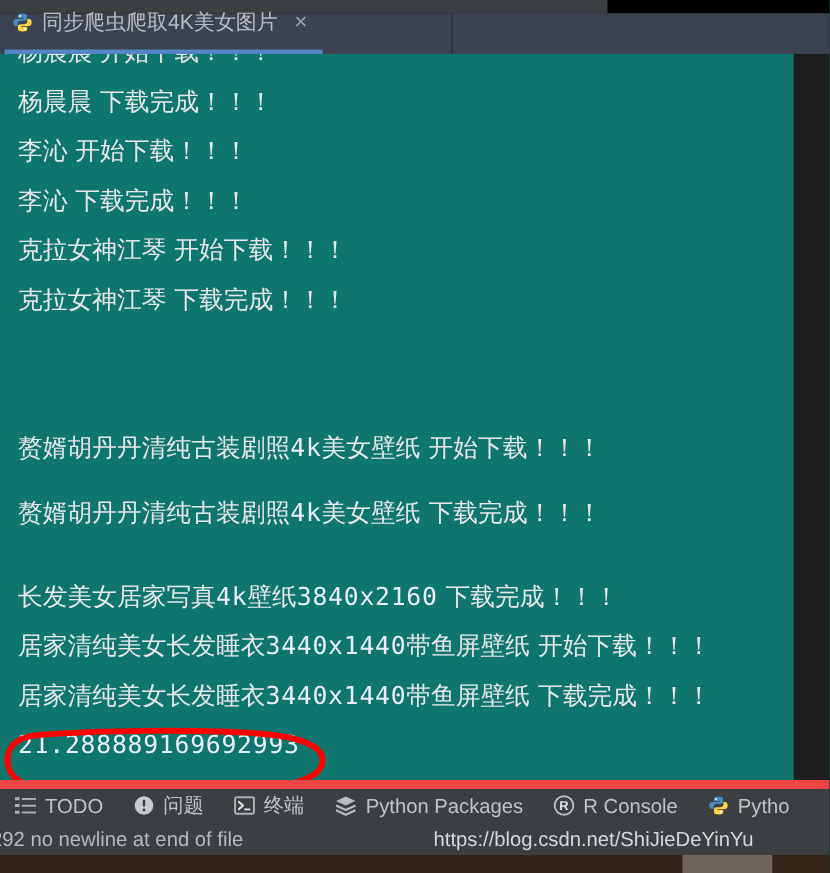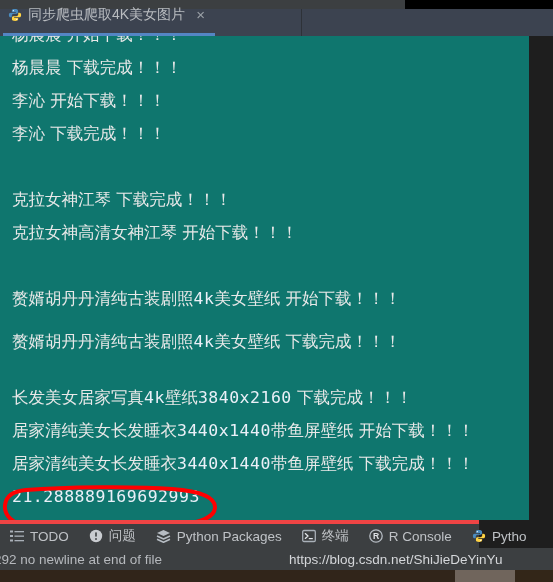--- a/index.html
+++ b/index.html
@@ -53,23 +53,23 @@
   .cline .cjk{ font-family:"DejaVu Sans", sans-serif; }
 
   
   #annot{
     position:absolute; left:2px; top:409px; width:216px; height:45px;
     pointer-events:none;
   }
 
   
   #toolbar{
-    position:absolute; left:0; top:520px; width:479px; height:28px;
+    position:absolute; left:0; top:520px; width:553px; height:28px;
     background:#3c3f41; display:flex; align-items:center;
-    border-top:4px solid #ef4444;
+    border-top:6px solid #ef4444;
   }
   .tw{
     display:flex; align-items:center; gap:6px; height:28px;
     padding:0 10px; cursor:pointer; flex:0 0 auto;
   }
   .tw .tw-label{ color:#bfc2c6; font-size:13.5px; white-space:nowrap; }
   .tw svg{ display:block; }
 
   
   #statusbar{
@@ -115,22 +115,22 @@
   </div>
 </div>
 <div id="tab-underline"></div>
 
 <div id="console">
 
   <div class="cline" style="top: -11px;"><span class="cjk">杨晨晨  开始下载！！！</span></div>
     <div class="cline" style="top: 22px;"><span class="cjk">杨晨晨  下载完成！！！</span></div>
     <div class="cline" style="top: 55px;"><span class="cjk">李沁  开始下载！！！</span></div>
     <div class="cline" style="top: 88px;"><span class="cjk">李沁  下载完成！！！</span></div>
+    <div class="cline" style="top: 121px;"><span class="cjk">克拉女神江琴  开始下载！！！</span></div>
     <div class="cline" style="top: 154px;"><span class="cjk">克拉女神江琴  下载完成！！！</span></div>
-    <div class="cline" style="top: 187px;"><span class="cjk">克拉女神高清女神江琴  开始下载！！！</span></div>
     <div class="cline" style="top: 253px;"><span class="cjk">赘婿胡丹丹清纯古装剧照</span><span class="ascii">4k</span><span class="cjk">美女壁纸  开始下载！！！</span></div>
     <div class="cline" style="top: 296px; text-align: center;"><span class="cjk">赘婿胡丹丹清纯古装剧照</span><span class="ascii">4k</span><span class="cjk">美女壁纸  下载完成！！！</span></div>
     <div class="cline" style="top: 352px;"><span class="cjk">长发美女居家写真</span><span class="ascii">4k</span><span class="cjk">壁纸</span><span class="ascii">3840x2160</span><span class="cjk">  下载完成！！！</span></div>
     <div class="cline" style="top: 385px;"><span class="cjk">居家清纯美女长发睡衣</span><span class="ascii">3440x1440</span><span class="cjk">带鱼屏壁纸  开始下载！！！</span></div>
     <div class="cline" style="top: 418px;"><span class="cjk">居家清纯美女长发睡衣</span><span class="ascii">3440x1440</span><span class="cjk">带鱼屏壁纸  下载完成！！！</span></div>
     <div class="cline" style="top: 451px;"><span class="ascii">21.288889169692993</span></div>
     <div class="cline" style="top: 484px;"></div>
     <svg id="annot" viewBox="0 0 216 45" style="top: 448px;">
     <path d="M24 6 C12 7 4 12 3 21 C2 31 10 40 26 42 C60 45 130 44 175 41 C198 39 213 33 213 23 C213 13 197 7 170 5 C132 2 62 3 24 6 Z" fill="none" stroke="#ff0000" stroke-width="4" stroke-linejoin="round" stroke-linecap="round"></path>
   </svg>
@@ -158,38 +158,38 @@
         <circle cx="7" cy="7" r="6.2" fill="#c9ccd0"></circle>
         <rect x="6.2" y="3.2" width="1.6" height="4.6" rx="0.7" fill="#3c3f41"></rect>
         <circle cx="7" cy="10" r="0.95" fill="#3c3f41"></circle>
       </svg>
     </span>
     <span class="tw-label">问题</span>
   </div>
 
   <div class="tw">
     <span>
+      <svg width="14" height="14" viewBox="0 0 14 14">
+        <rect x="0.7" y="1.5" width="12.6" height="11" rx="1.2" fill="none" stroke="#a9b0b8" stroke-width="1.3"></rect>
+        <path d="M3.3 4.6 L6 7 L3.3 9.4" fill="none" stroke="#e3e6ea" stroke-width="1.3" stroke-linecap="round" stroke-linejoin="round"></path>
+        <rect x="6.8" y="9" width="4" height="1.2" fill="#e3e6ea"></rect>
+      </svg>
+    </span>
+    <span class="tw-label">终端</span>
+  </div>
+
+  <div class="tw">
+    <span>
       <svg width="15" height="14" viewBox="0 0 15 14">
         <path d="M7.5 1 L14 4 L7.5 7 L1 4 Z" fill="#b6bcc3"></path>
         <path d="M1 7 L7.5 10 L14 7" fill="none" stroke="#b6bcc3" stroke-width="1.5" stroke-linejoin="round"></path>
         <path d="M1 10.2 L7.5 13.2 L14 10.2" fill="none" stroke="#b6bcc3" stroke-width="1.5" stroke-linejoin="round"></path>
       </svg>
     </span>
     <span class="tw-label">Python Packages</span>
-  </div>
-
-  <div class="tw">
-    <span>
-      <svg width="14" height="14" viewBox="0 0 14 14">
-        <rect x="0.7" y="1.5" width="12.6" height="11" rx="1.2" fill="none" stroke="#a9b0b8" stroke-width="1.3"></rect>
-        <path d="M3.3 4.6 L6 7 L3.3 9.4" fill="none" stroke="#e3e6ea" stroke-width="1.3" stroke-linecap="round" stroke-linejoin="round"></path>
-        <rect x="6.8" y="9" width="4" height="1.2" fill="#e3e6ea"></rect>
-      </svg>
-    </span>
-    <span class="tw-label">终端</span>
   </div>
 
   <div class="tw">
     <span>
       <svg width="14" height="14" viewBox="0 0 14 14">
         <circle cx="7" cy="7" r="6.2" fill="none" stroke="#b6bcc3" stroke-width="1.3"></circle>
         <text x="7" y="10.3" font-family="Liberation Sans, sans-serif" font-size="8.6" font-weight="bold" fill="#dfe2e6" text-anchor="middle">R</text>
       </svg>
     </span>
     <span class="tw-label">R Console</span>

